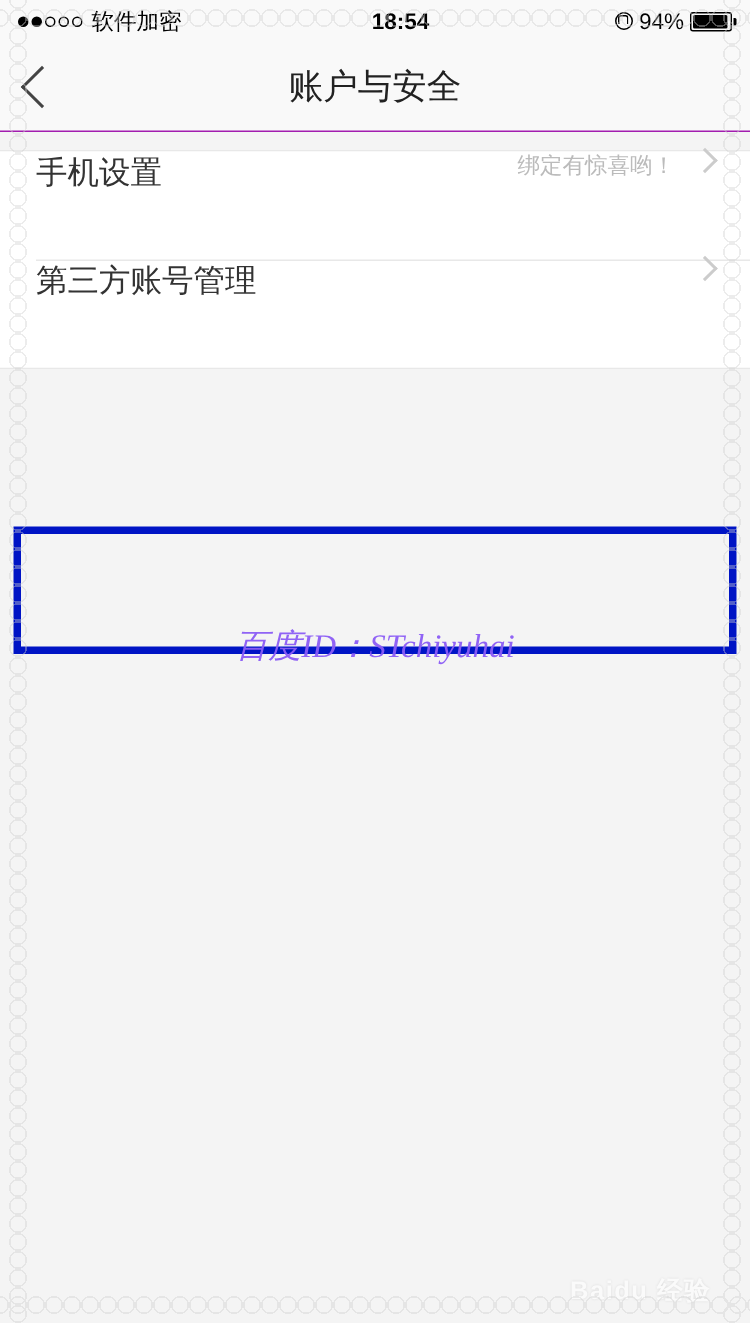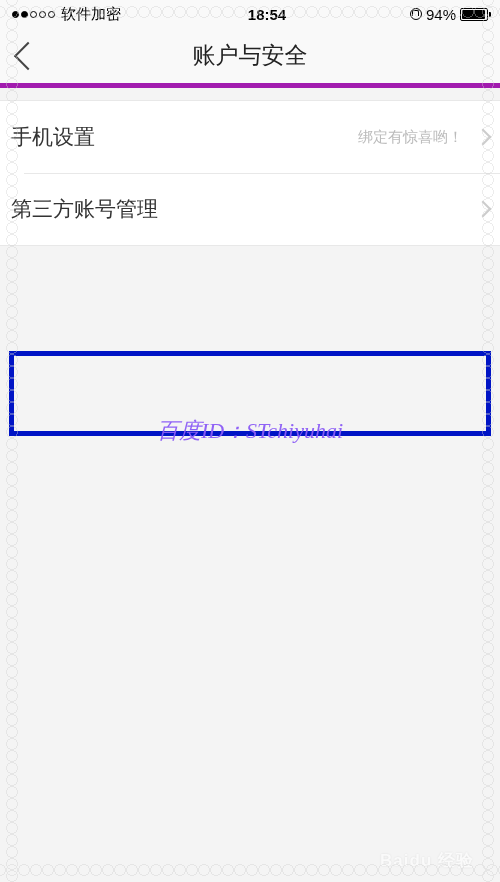--- a/index.html
+++ b/index.html
@@ -118,21 +118,21 @@
       position: relative;
       top: -1px;
     }
     .nav-bar {
       height: 60px;
       background: #f9f9f9;
       display: flex;
       align-items: center;
       justify-content: center;
       position: relative;
-      border-bottom: 5px solid #a21caf;
+      border-bottom: 1px solid #a21caf;
     }
     .back-button {
       position: absolute;
       left: 18px;
       width: 20px;
       height: 20px;
       border-left: 2.5px solid #444;
       border-bottom: 2.5px solid #444;
       transform: rotate(45deg);
     }
@@ -145,22 +145,22 @@
       padding-top: 12px;
     }
     .list-group {
       background: #fff;
       border-top: 1px solid #e8e8e8;
       border-bottom: 1px solid #e8e8e8;
     }
     .list-item {
       min-height: 72px;
       display: flex;
-      align-items: center;
-      padding: 0 11px;
+      align-items: flex-start;
+      padding: 0 24px;
       position: relative;
       background: #fff;
     }
     .list-item + .list-item::before {
       content: "";
       position: absolute;
       left: 24px;
       right: 0;
       top: 0;
       height: 1px;

